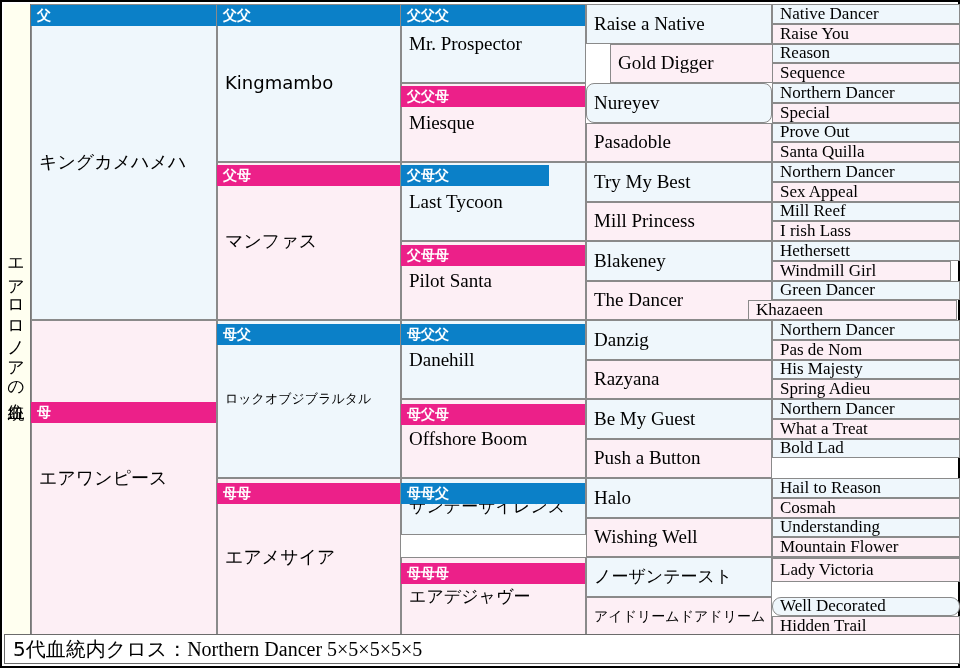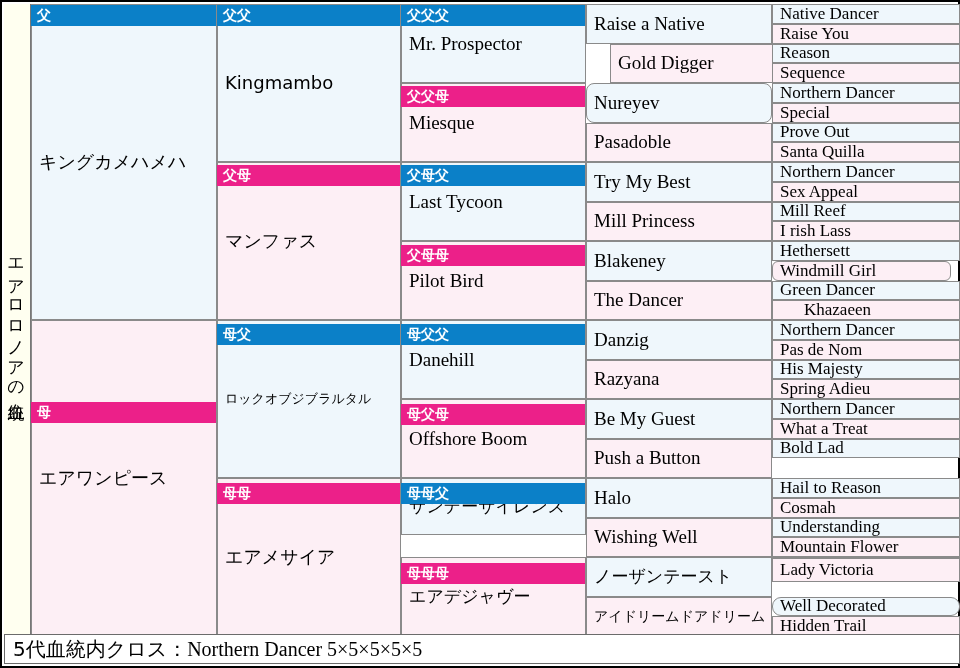--- a/index.html
+++ b/index.html
@@ -156,26 +156,26 @@
   <div class="cell dam" style="left:399px;top:81px;width:185px;height:79px;">
     <span class="nm">Miesque</span>
   </div>
   <div class="band p" style="left:399px;top:84px;width:184px;height:21px;">
     <span>父父母</span>
   </div>
 
   <div class="cell sire" style="left:399px;top:160px;width:185px;height:79px;">
     <span class="nm">Last Tycoon</span>
   </div>
-  <div class="band b" style="left:399px;top:163px;width:184px;height:21px;">
+  <div class="band b" style="left:399px;top:163px;width:148px;height:21px;">
     <span>父母父</span>
   </div>
 
   <div class="cell dam" style="left:399px;top:239px;width:185px;height:79px;">
-    <span class="nm">Pilot Bird</span>
+    <span class="nm">Pilot Santa</span>
   </div>
   <div class="band p" style="left:399px;top:243px;width:184px;height:21px;">
     <span>父母母</span>
   </div>
 
   <div class="cell sire" style="left:399px;top:318px;width:185px;height:79px;">
     <span class="nm">Danehill</span>
   </div>
   <div class="band b" style="left:399px;top:322px;width:184px;height:21px;text-align:center;">
     <span>母父父</span>
@@ -283,27 +283,27 @@
     </div>
   <div class="cell sire small" style="left:770px;top:199.50px;width:188px;height:19.75px;">
       <span class="nm">Mill Reef</span>
     </div>
   <div class="cell dam small" style="left:770px;top:219.25px;width:188px;height:19.75px;">
       <span class="nm">I rish Lass</span>
     </div>
   <div class="cell sire small" style="left:770px;top:239.00px;width:188px;height:19.75px;">
       <span class="nm">Hethersett</span>
     </div>
-  <div class="cell dam small" style="left:770px;top:258.75px;width:179px;height:19.75px;border-radius:6px;">
+  <div class="cell dam small" style="left:770px;top:258.75px;width:179px;height:19.75px;">
       <span class="nm">Windmill Girl</span>
     </div>
   <div class="cell sire small" style="left:770px;top:278.50px;width:188px;height:19.75px;">
       <span class="nm">Green Dancer</span>
     </div>
-  <div class="cell dam small" style="left:770px;top:298.25px;width:188px;height:19.75px;padding-left:24px;">
+  <div class="cell dam small" style="left:746px;top:298.25px;width:209px;height:19.75px;">
       <span class="nm">Khazaeen</span>
     </div>
   <div class="cell sire small" style="left:770px;top:318.00px;width:188px;height:19.75px;">
       <span class="nm">Northern Dancer</span>
     </div>
   <div class="cell dam small" style="left:770px;top:337.75px;width:188px;height:19.75px;">
       <span class="nm">Pas de Nom</span>
     </div>
   <div class="cell sire small" style="left:770px;top:357.50px;width:188px;height:19.75px;">
       <span class="nm">His Majesty</span>

